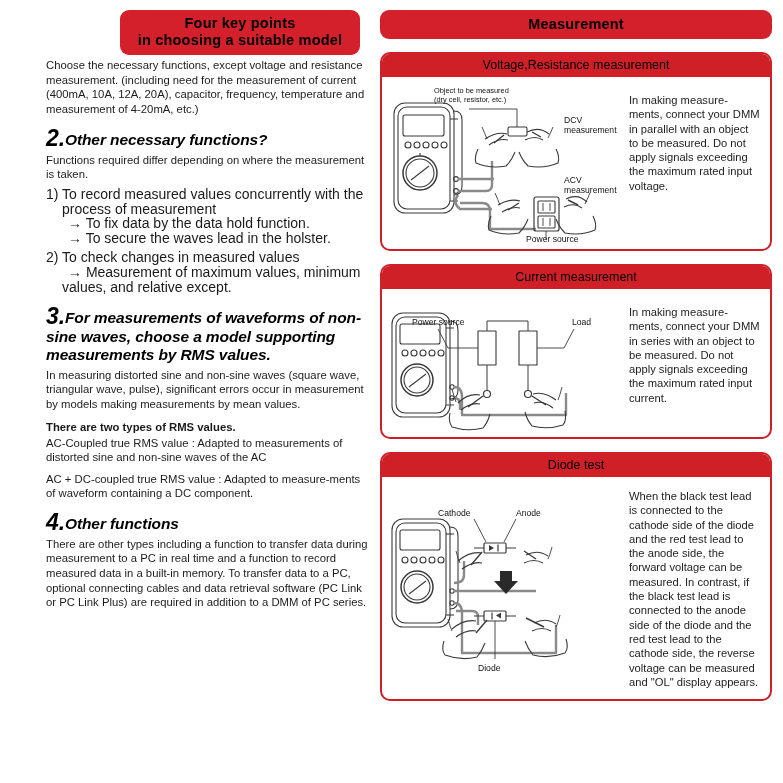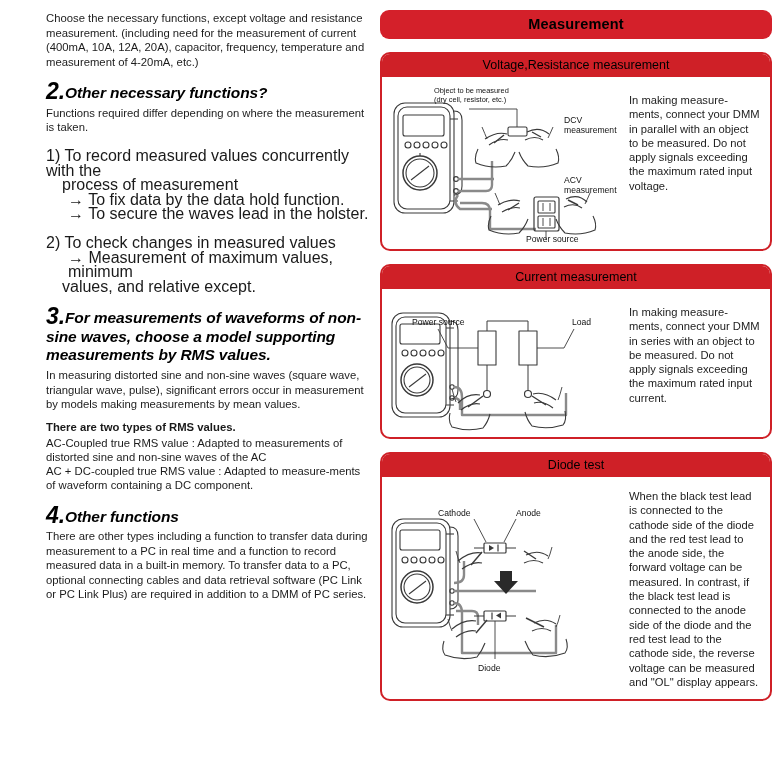--- a/index.html
+++ b/index.html
@@ -47,21 +47,21 @@
   .sec-head .num {
     font-size: 23px; font-weight: bold; font-style: italic;
     line-height: 18px; vertical-align: -1px; margin-right: 0px;
   }
   .body-txt {
     font-size: 11.3px; line-height: 14.6px; color: #1c1c1c;
     margin-top: 3px;
   }
   .body-txt.tight { line-height: 14.2px; }
   .bold-line { font-weight: bold; font-size: 11.3px; line-height: 15px; margin-top: 8px; }
-  .list-item { font-size: 16px; line-height: 14.6px; margin-top: 14px; padding-left: 0px; }
+  .list-item { font-size: 14px; line-height: 14.6px; margin-top: 5px; padding-left: 0px; }
   .list-item .ind { display:block; padding-left: 16px; }
   .sub-arrow { display:block; padding-left: 22px; }
 
   
   .right-col {
     position: absolute; left: 374px; top: 0;
     width: 409px; height: 783px;
     padding: 8px 21px 0 4px;
   }
   .banner-right {
@@ -103,20 +103,24 @@
   .lbl { font-family: "Liberation Sans", sans-serif; font-size: 7.4px; fill:#111; }
   .lbl-b { font-family: "Liberation Sans", sans-serif; font-size: 8.6px; fill:#111; }
 </style>
 </head>
 <body>
 
 <div class="page">
 
   <div class="left-col">
 
+    <div class="banner banner-left">
+      <span class="l1">Four key points</span>
+      <span class="l2">in choosing a suitable model</span>
+    </div>
 
     <div class="sec">
       <div class="body-txt">Choose the necessary functions, except voltage and resistance measurement. (including need for the measurement of current (400mA, 10A, 12A, 20A), capacitor, frequency, temperature and measurement of 4-20mA, etc.)</div>
     </div>
 
     <div class="sec">
       <div class="sec-head">
         <span class="num">2.</span><span>Other necessary functions?</span>
       </div>
       <div class="body-txt">Functions required differ depending on where the measurement is taken.</div>
@@ -135,21 +139,21 @@
       </div>
     </div>
 
     <div class="sec">
       <div class="sec-head">
         <span class="num">3.</span><span>For measurements of waveforms of non-sine waves, choose a model supporting measurements by RMS values.</span>
       </div>
       <div class="body-txt">In measuring distorted sine and non-sine waves (square wave, triangular wave, pulse), significant errors occur in measurement by models making measurements by mean values.</div>
       <div class="bold-line">There are two types of RMS values.</div>
       <div class="body-txt tight" style="margin-top:1px">AC-Coupled true RMS value : Adapted to measurements of distorted sine and non-sine waves of the AC</div>
-      <div class="body-txt tight" style="margin-top:0px">AC + DC-coupled true RMS value : Adapted to measure-ments of waveform containing a DC component.</div>
+      <div class="body-txt tight" style="margin-top:8px">AC + DC-coupled true RMS value : Adapted to measure-ments of waveform containing a DC component.</div>
     </div>
 
     <div class="sec">
       <div class="sec-head">
         <span class="num">4.</span><span>Other functions</span>
       </div>
       <div class="body-txt">There are other types including a function to transfer data during measurement to a PC in real time and a function to record measured data in a built-in memory. To transfer data to a PC, optional connecting cables and data retrieval software (PC Link or PC Link Plus) are required in addition to a DMM of PC series.</div>
     </div>
   </div>
 

